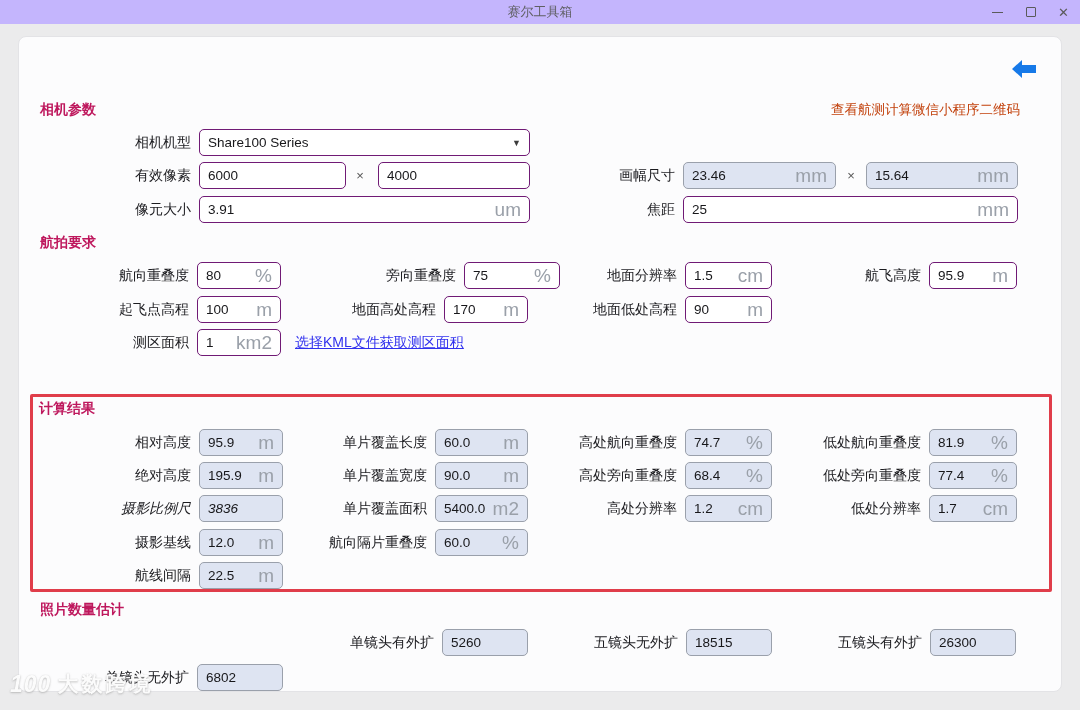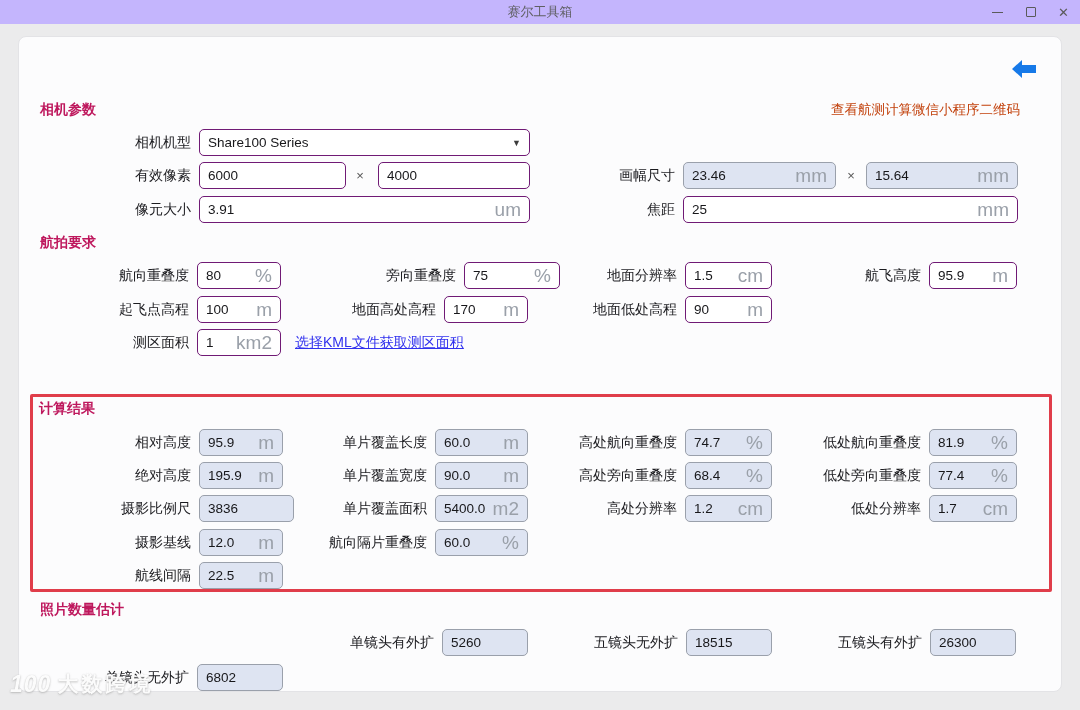--- a/index.html
+++ b/index.html
@@ -282,21 +282,21 @@
   </div>
 </div>
 <div class="fld" style="left:929px; top:462px; width:88px;">
   <span class="lbl">低处旁向重叠度</span>
   <div class="box ro">
     <span class="val">77.4</span>
     <span class="unit">%</span>
   </div>
 </div>
 
-<div class="fld" style="left:199px; top:495px; width:95px;">
+<div class="fld" style="left:199px; top:495px; width:84px;font-style:italic;">
   <span class="lbl">摄影比例尺</span>
   <div class="box ro">
     <span class="val">3836</span>
     <span class="unit"></span>
   </div>
 </div>
 <div class="fld" style="left:435px; top:495px; width:93px;">
   <span class="lbl">单片覆盖面积</span>
   <div class="box ro">
     <span class="val">5400.0</span>

